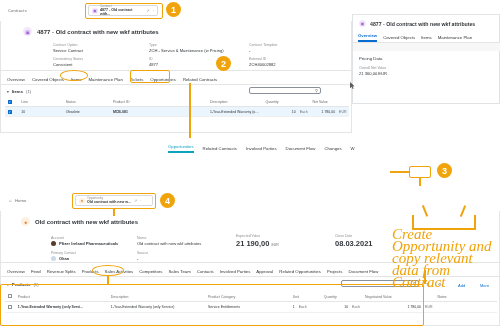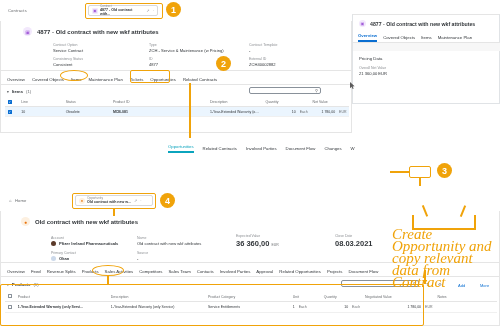--- a/index.html
+++ b/index.html
@@ -257,21 +257,21 @@
       <div class="flbl">Name</div>
       <div class="fval">Old contract with new wkf attributes</div>
     </div>
     <div style="position:absolute;left:136px;top:40px;">
       <div class="flbl">Source</div>
       <div class="fval">-</div>
     </div>
     <div style="position:absolute;left:235px;top:23px;">
       <div class="flbl">Expected Value</div>
       <div class="fval big">
-        <span>36 360,00</span>
+        <span>21 190,00</span>
         <span class="fval cur">EUR</span>
       </div>
     </div>
     <div style="position:absolute;left:334px;top:23px;">
       <div class="flbl">Close Date</div>
       <div class="fval big">08.03.2021</div>
     </div>
   </div>
 
   <div class="tabbar" style="position:absolute;left:0;top:73px;width:500px;height:14px;gap:6px;

